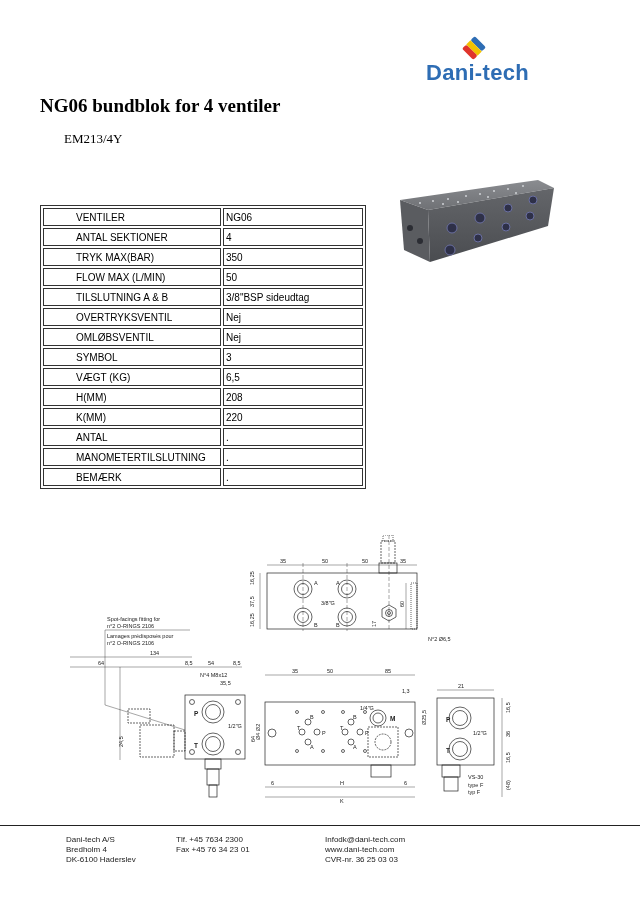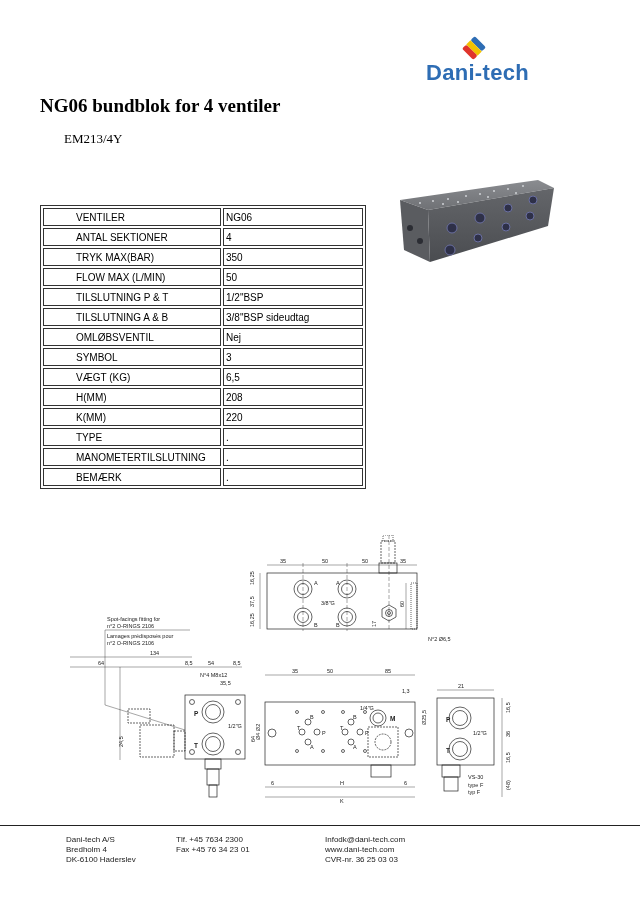--- a/index.html
+++ b/index.html
@@ -57,49 +57,49 @@
       </tr>
     <tr>
         <td class="k">TRYK MAX(BAR)</td>
         <td class="v">350</td>
       </tr>
     <tr>
         <td class="k">FLOW MAX (L/MIN)</td>
         <td class="v">50</td>
       </tr>
     <tr>
-        <td class="k">TILSLUTNING P &amp; T</td>
-        <td class="v">1/2"BSP</td>
-      </tr>
-    <tr>
         <td class="k">TILSLUTNING A &amp; B</td>
         <td class="v">3/8"BSP sideudtag</td>
       </tr>
     <tr>
+        <td class="k">OVERTRYKSVENTIL</td>
+        <td class="v">Nej</td>
+      </tr>
+    <tr>
         <td class="k">OMLØBSVENTIL</td>
         <td class="v">Nej</td>
       </tr>
     <tr>
         <td class="k">SYMBOL</td>
         <td class="v">3</td>
       </tr>
     <tr>
         <td class="k">VÆGT (KG)</td>
         <td class="v">6,5</td>
       </tr>
     <tr>
         <td class="k">H(MM)</td>
         <td class="v">208</td>
       </tr>
     <tr>
         <td class="k">K(MM)</td>
         <td class="v">220</td>
       </tr>
     <tr>
-        <td class="k">TYPE</td>
+        <td class="k">ANTAL</td>
         <td class="v">.</td>
       </tr>
     <tr>
         <td class="k">MANOMETERTILSLUTNING</td>
         <td class="v">.</td>
       </tr>
     <tr>
         <td class="k">BEMÆRK</td>
         <td class="v">.</td>
       </tr>

